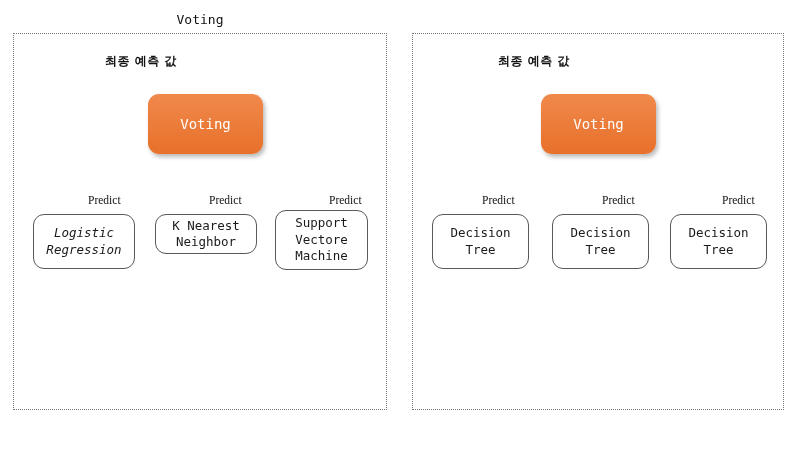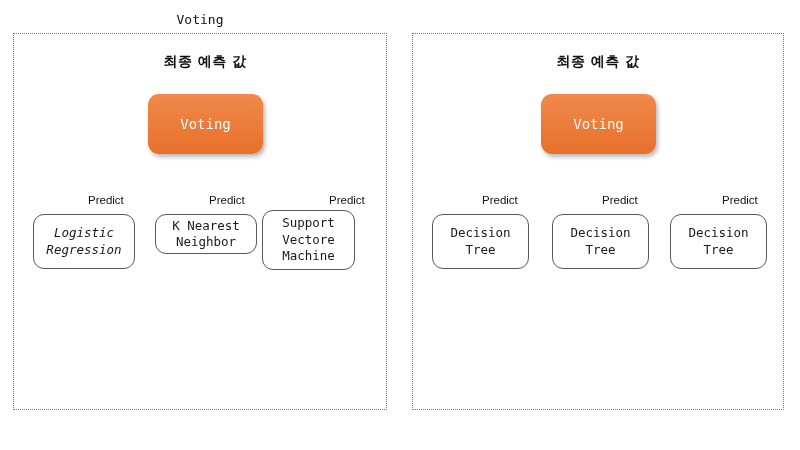--- a/index.html
+++ b/index.html
@@ -29,22 +29,21 @@
   .panel-title {
     position: absolute;
     text-align: center;
     font-size: 13px;
     color: #111;
     font-family: "DejaVu Sans Mono", "Liberation Mono", monospace;
     white-space: nowrap;
   }
   .korean-label {
     position: absolute;
-    text-align: center;
-    font-size: 14px;
+    font-size: 12px;
     color: #111;
     font-family: "DejaVu Sans", "Liberation Sans", sans-serif;
     font-weight: 600;
     white-space: nowrap;
     letter-spacing: 0.5px;
   }
   .voting-box {
     position: absolute;
     border-radius: 11px;
     background: linear-gradient(180deg, #F0894B 0%, #EC7E3D 45%, #E8702A 100%);
@@ -69,21 +68,21 @@
     line-height: 16.5px;
     color: #1a1a1a;
     font-family: "DejaVu Sans Mono", "Liberation Mono", monospace;
     box-sizing: border-box;
     white-space: pre-line;
   }
   .predict-label {
     position: absolute;
     font-size: 11.5px;
     color: #111;
-    font-family: Liberation Sans, sans-serif;
+    font-family: Liberation Serif, serif;
     white-space: nowrap;
   }
   .cyl-text {
     position: absolute;
     left: 0;
     width: 100%;
     text-align: center;
     color: #ffffff;
     font-size: 12.5px;
     line-height: 16px;
@@ -197,21 +196,21 @@
   <div class="voting-box" style="left:148px; top:94px; width:115px; height:60px;">Voting</div>
 
   <div class="predict-label" style="left:88px; top:194px;">Predict</div>
   <div class="predict-label" style="left:209px; top:194px;">Predict</div>
   <div class="predict-label" style="left:329px; top:194px;">Predict</div>
 
   <div class="model-box" style="left:33px; top:214px; width:102px; height:55px;font-style:italic;">Logistic
 Regression</div>
   <div class="model-box" style="left:155px; top:214px; width:102px; height:40px;">K Nearest
 Neighbor</div>
-  <div class="model-box" style="left:262px; top:210px; width:93px; height:60px;">Support
+  <div class="model-box" style="left:275px; top:210px; width:93px; height:60px;">Support
 Vectore
 Machine</div>
 
   <div class="cyl-text" style="left:48px; top:348px; width:314px;">Data Set</div>
 
 
   <div class="panel" style="left:412px; top:33px; width:372px; height:377px;"></div>
 
   <div class="korean-label" style="left:498px; top:53px; width:200px;">최종 예측 값</div>
 

